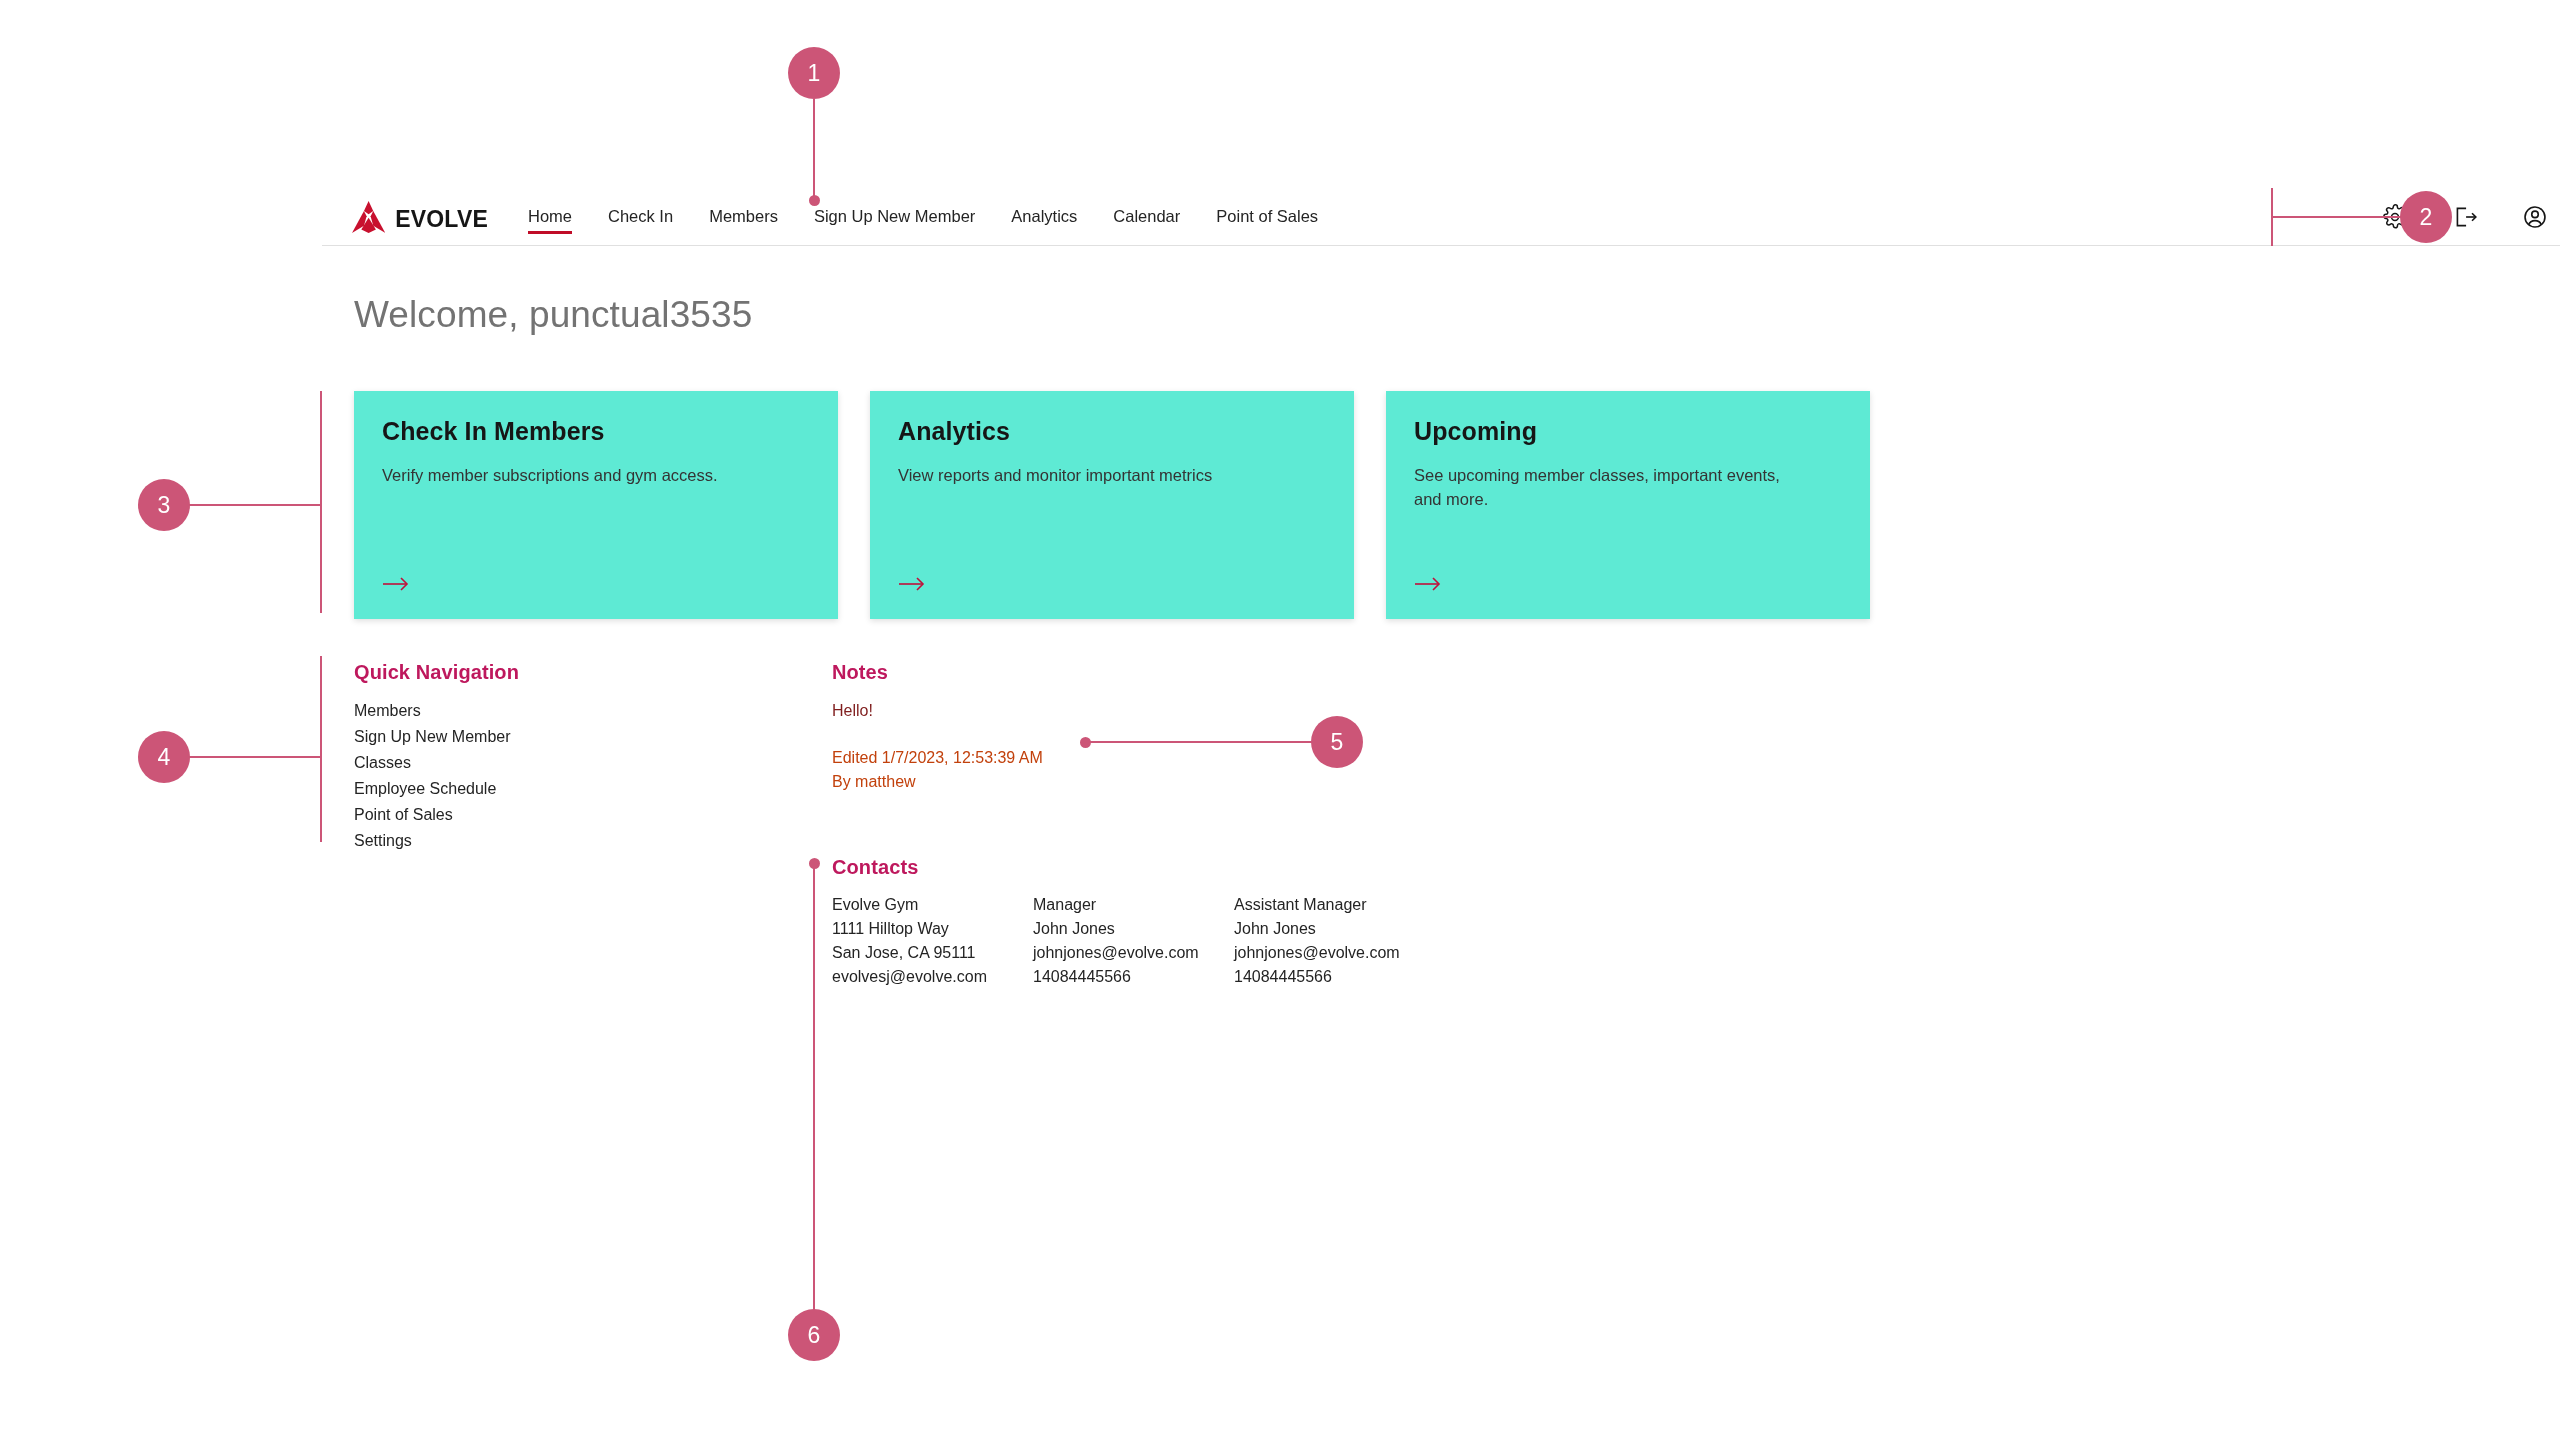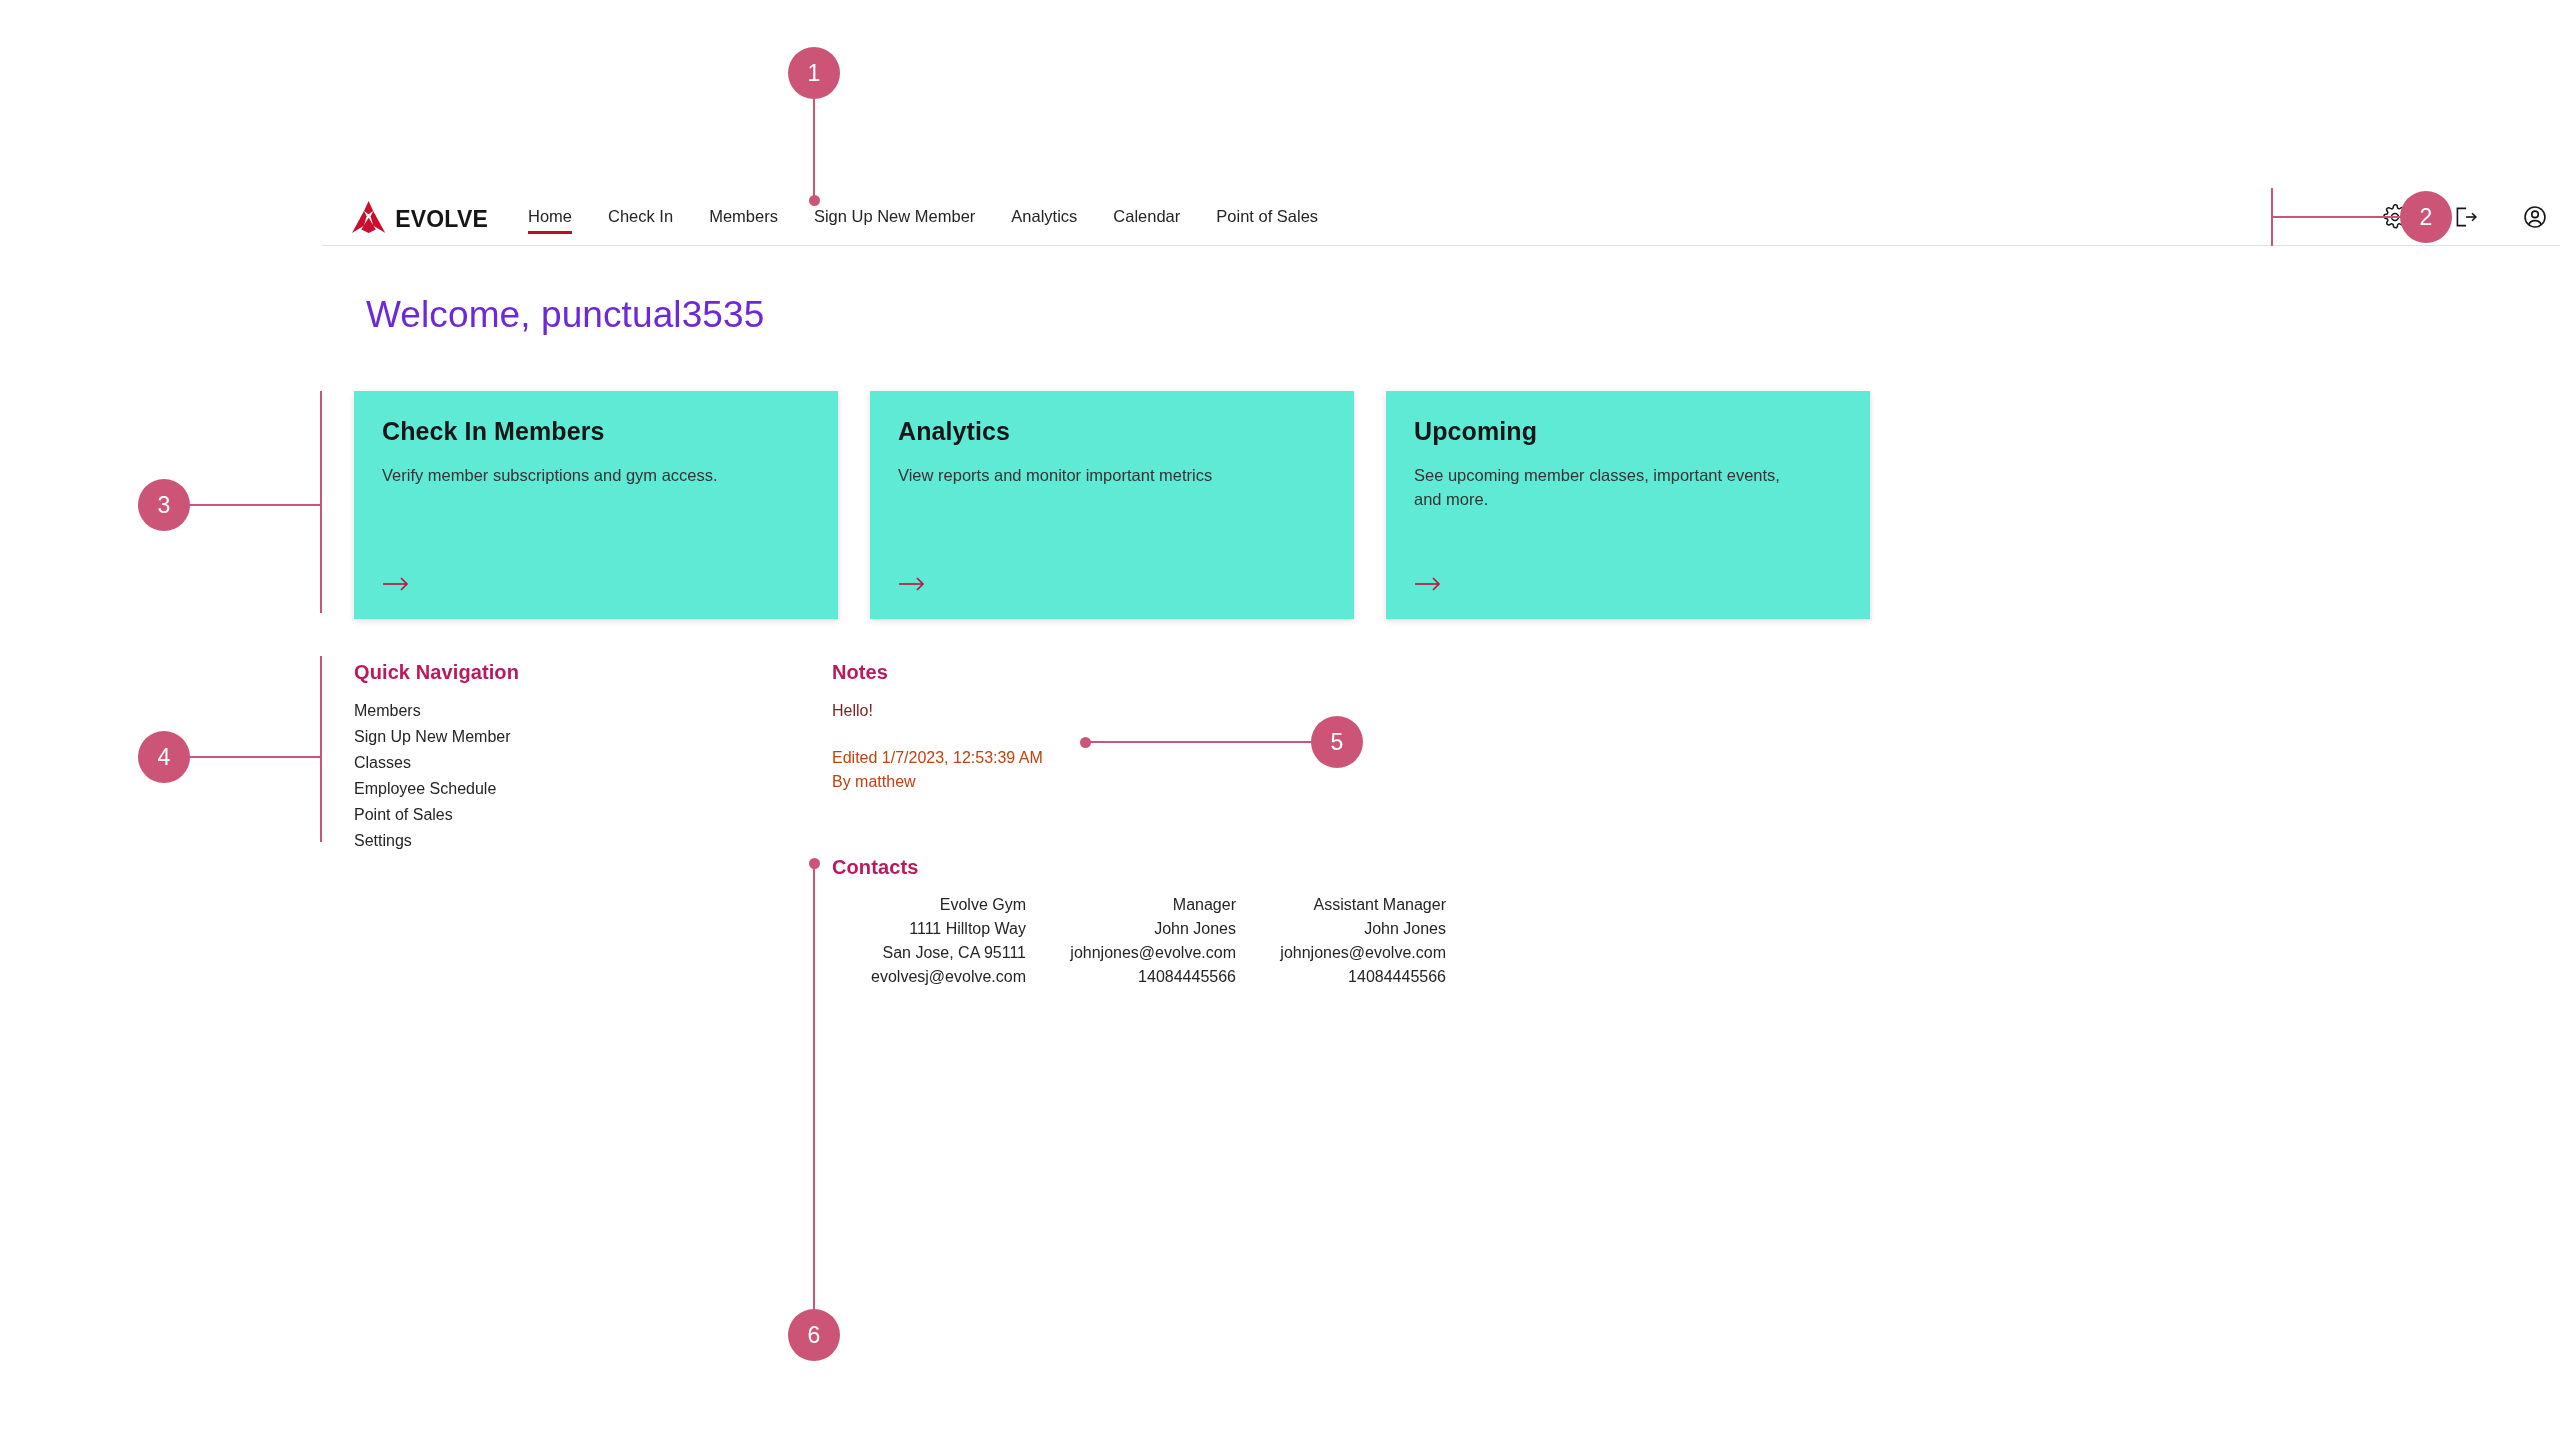--- a/index.html
+++ b/index.html
@@ -33,22 +33,22 @@
     content:""; position:absolute; left:18px; right:18px; bottom: 12px;
     height: 3px; background: #c00c28;
   }
   .topicons { margin-left:auto; display:flex; align-items:center; gap: 44px; padding-right: 48px; }
   .ticon { width: 26px; height: 26px; color:#161616; cursor:pointer; display:block; }
 
   
   .pagewrap { position: absolute; left: 322px; top: 246px; width: 2274px; }
 
   .welcome {
-    position:absolute; left: 44px; top: 48px;
-    font-size: 37px; font-weight: 400; color: #6d28d9; letter-spacing:.1px;
+    position:absolute; left: 32px; top: 48px;
+    font-size: 37px; font-weight: 400; color: #737373; letter-spacing:.1px;
     white-space: nowrap;
   }
 
   
   .cards { position:absolute; left: 32px; top: 145px; display:flex; gap: 32px; }
   .card {
     width: 484px; height: 228px; background: #5eead4;
     box-shadow: 0 2px 6px rgba(0,0,0,.13);
     padding: 26px 28px 22px 28px;
     position: relative; cursor: pointer;
@@ -60,21 +60,21 @@
   
   .quicknav { position:absolute; left: 32px; top: 415px; }
   .colhead { font-size: 20px; font-weight: 700; color:#be185d; margin-bottom: 14px; letter-spacing:.1px;}
   .qlink { font-size: 16px; color:#242424; line-height: 26px; cursor:pointer; display:block;}
 
   .notes { position:absolute; left: 510px; top: 415px; }
   .note-body { font-size: 16px; color:#7f1d1d; line-height: 26px; }
   .note-meta { margin-top: 22px; font-size: 16px; color:#c2410c; line-height: 24px; }
 
   .contacts { position:absolute; left: 510px; top: 610px; }
-  .contact-cols { display:flex; gap: 16px; margin-top: 11px; text-align: right; }
+  .contact-cols { display:flex; gap: 7px; margin-top: 11px; }
   .ccol { width: 194px; }
   .cline { font-size: 16px; color:#242424; line-height: 24px; }
 
   
   .ann { position:absolute; }
   .bubble {
     position:absolute; width: 52px; height: 52px; border-radius: 50%;
     background: #cc5577; color:#fff; display:flex; align-items:center; justify-content:center;
     font-size: 23px; font-weight: 400; font-family:"Liberation Sans", sans-serif;
   }

